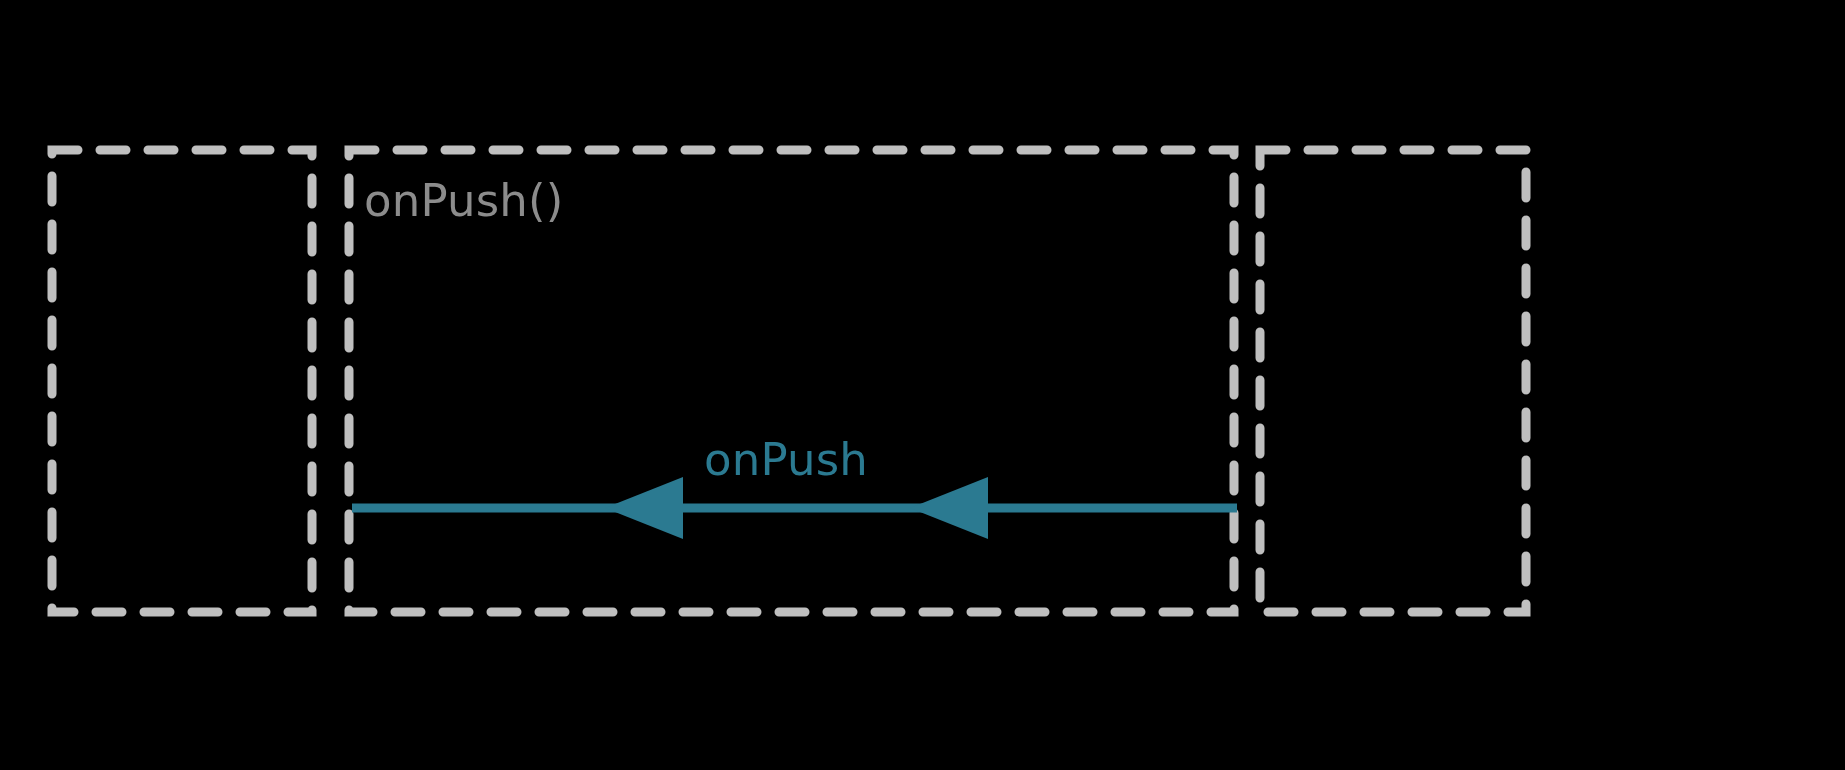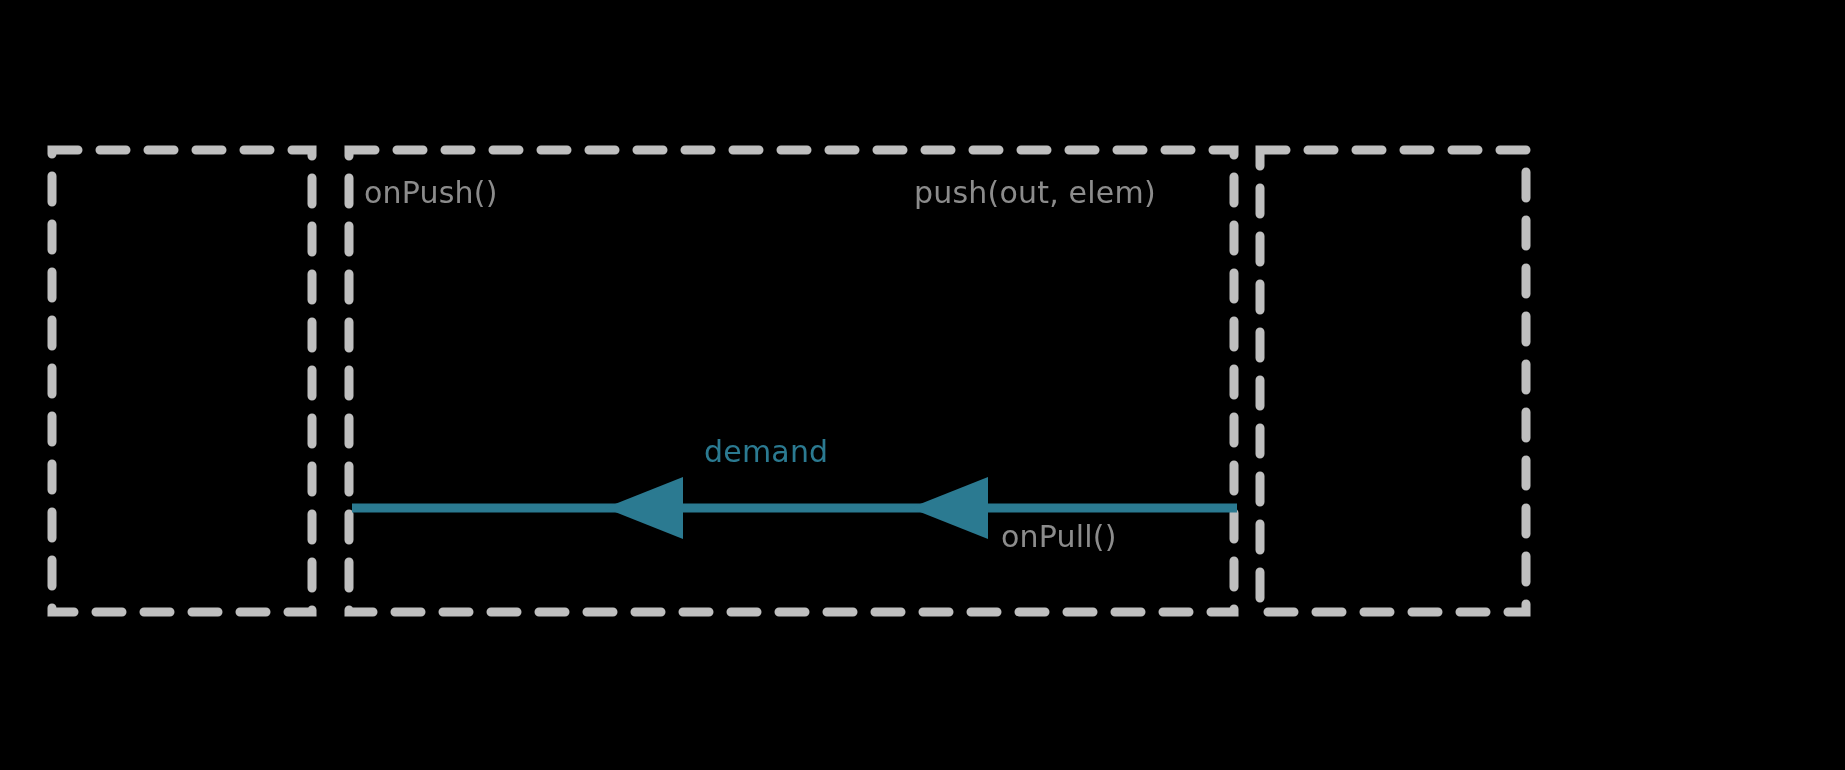--- a/index.html
+++ b/index.html
@@ -25,21 +25,21 @@
   .dashed-box svg {
     display: block;
     width: 100%;
     height: 100%;
     overflow: visible;
   }
   .label {
     position: absolute;
     white-space: nowrap;
     font-family: "DejaVu Sans", sans-serif;
-    font-size: 30px;
+    font-size: 45px;
     line-height: 1;
     letter-spacing: 0.2px;
   }
   .label-gray  { color: #8c8c8c; }
   .label-teal  { color: #2b7a91; }
   .arrow-layer {
     position: absolute;
     left: 0;
     top: 0;
     width: 1845px;
@@ -66,31 +66,29 @@
   </div>
 
   <div class="dashed-box" style="left:1256px; top:146px; width:274px; height:470px;">
     <svg viewBox="0 0 274 470" preserveAspectRatio="none" aria-hidden="true">
       <rect x="4" y="4" width="266" height="462" fill="none" stroke="#bfbfbf" stroke-width="9" stroke-dasharray="26 22" stroke-linecap="round"></rect>
     </svg>
   </div>
 
   <div class="label label-gray" style="left:364px; top:178px;">onPush()</div>
 
-  <div class="label label-gray" style="left:914px; top:178px;">push(out, elem)</div>
 
-  <div class="label label-teal" style="left:704px; top:437px;">demand</div>
+  <div class="label label-teal" style="left:704px; top:437px;">onPush</div>
 
   <div class="arrow-layer">
     <svg width="1845" height="770" viewBox="0 0 1845 770" aria-hidden="true">
 
       <line x1="1237" y1="508" x2="352" y2="508" stroke="#2b7a91" stroke-width="9"></line>
 
       <polygon points="605,508 683,477 683,539" fill="#2b7a91"></polygon>
 
       <polygon points="910,508 988,477 988,539" fill="#2b7a91"></polygon>
     </svg>
   </div>
 
 
-  <div class="label label-gray" style="left:1001px; top:522px;">onPull()</div>
 
 </div>
 
 </body></html>

